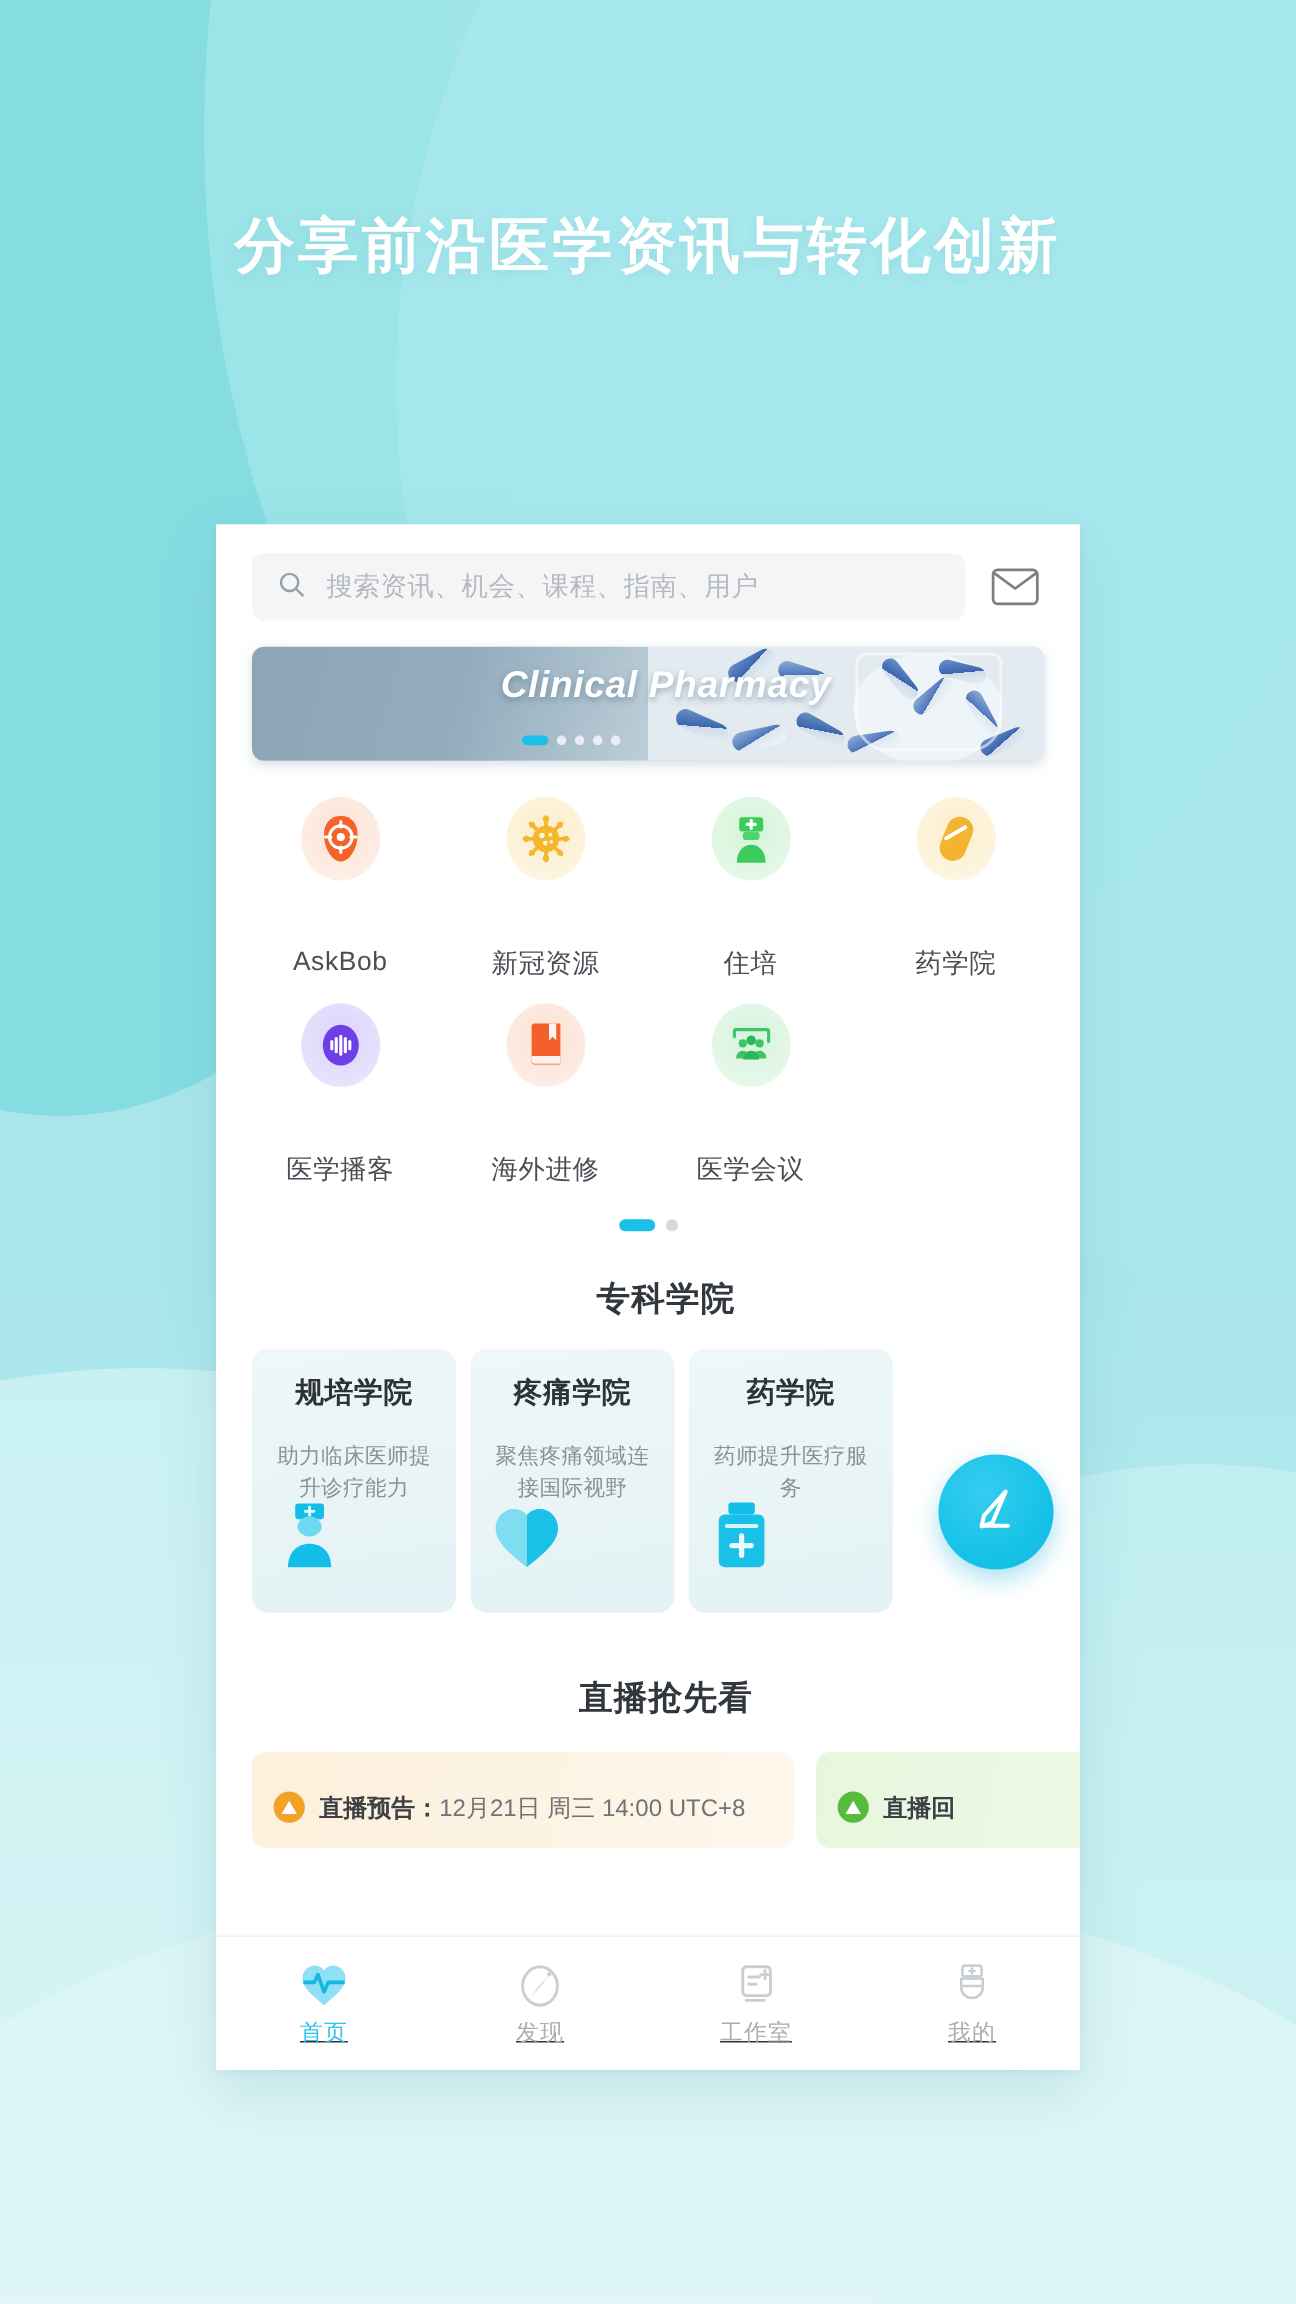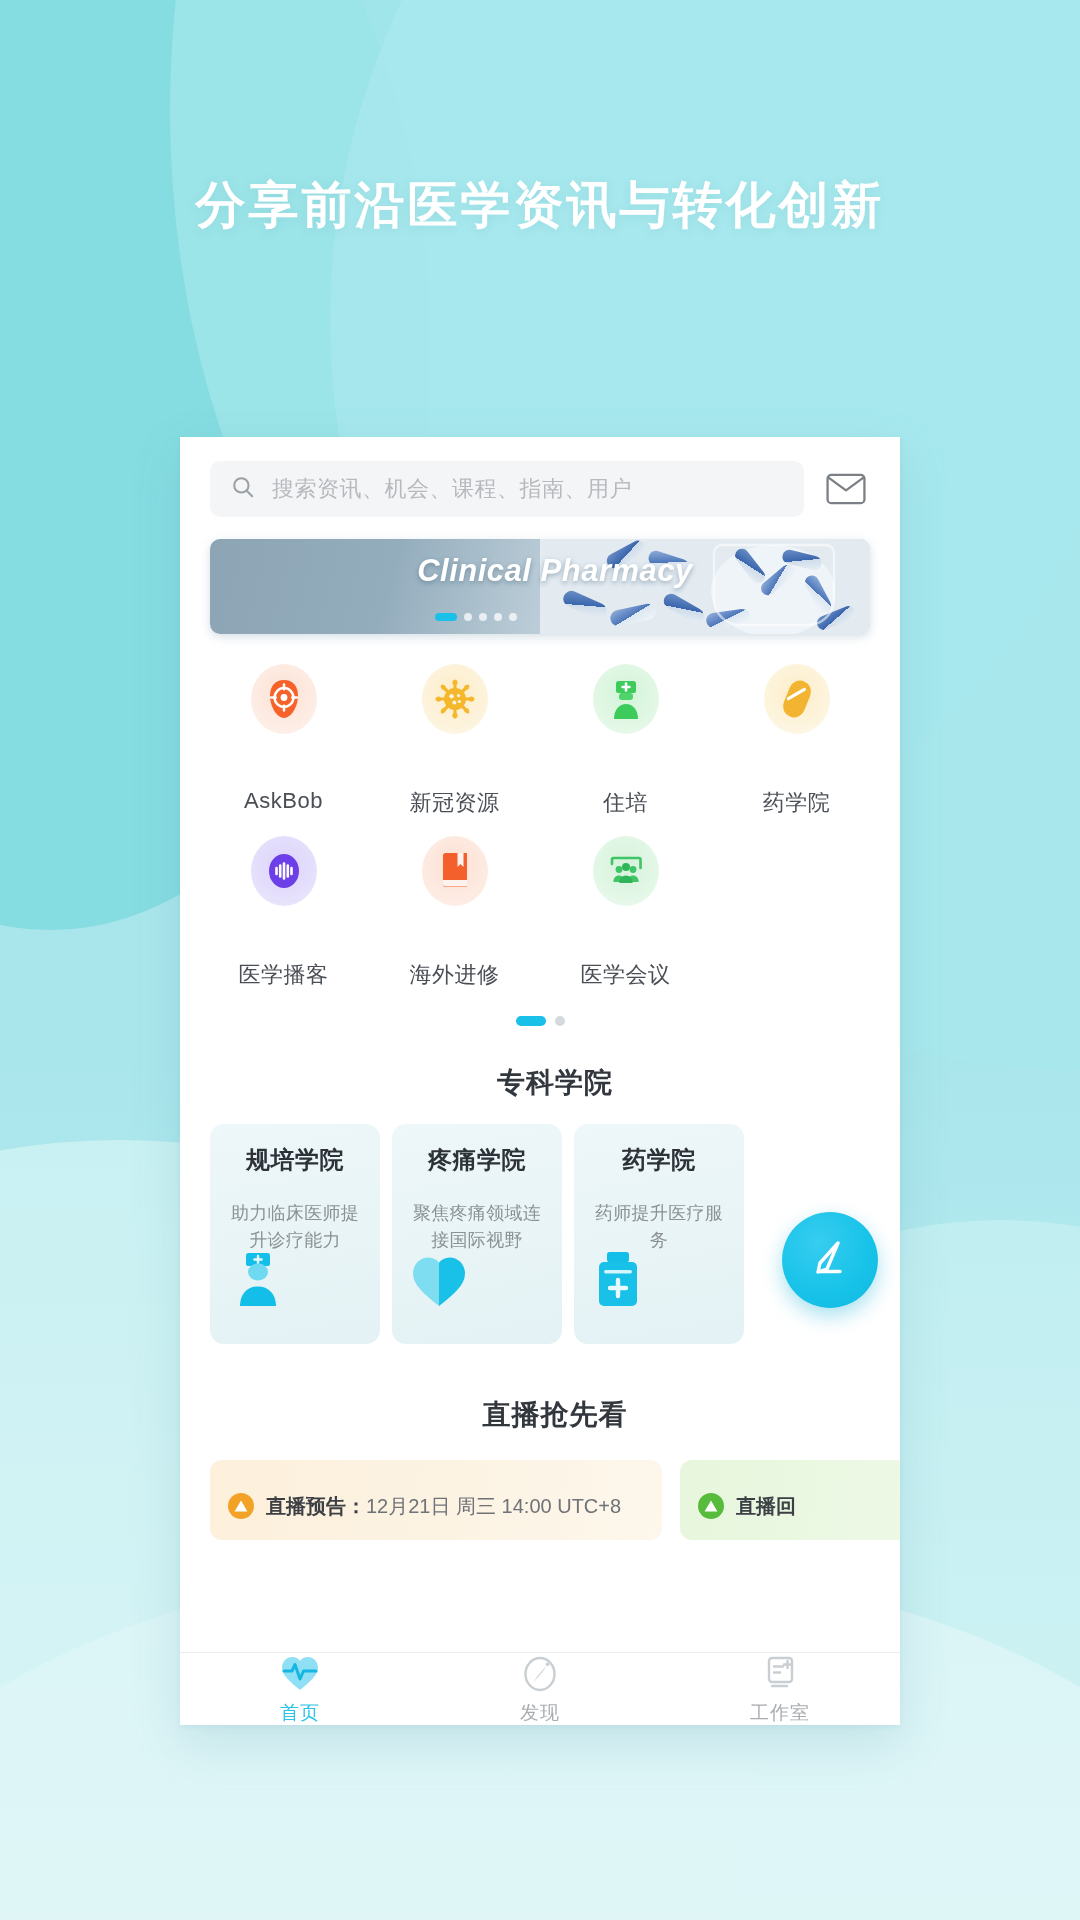--- a/index.html
+++ b/index.html
@@ -105,23 +105,23 @@
   #fab {
     position:absolute; z-index:7; right:22px; top:775px;
     width:96px; height:96px; border-radius:50%;
     background:radial-gradient(circle at 38% 32%,#36cdf0 0%,#17c2e8 60%,#10b7e0 100%);
     box-shadow:0 8px 20px rgba(25,175,215,.38);
     display:flex; align-items:center; justify-content:center;
   }
 
   
   #tabbar {
-    position:absolute; left:0; right:0; bottom:0; height:73px;
+    position:absolute; left:0; right:0; bottom:0; height:112px;
     background:#ffffff; border-top:1px solid #eceff0;
-    display:flex; align-items:center; z-index:8;
+    display:flex; align-items:center; z-index:8;text-decoration:underline;
   }
   .tab { flex:1; display:flex; flex-direction:column; align-items:center; gap:6px; }
   .tab-ico { height:42px; display:flex; align-items:center; justify-content:center; }
   .tab-lab { font-size:19px; color:#a9adb1; letter-spacing:1px; }
   .tab.active .tab-lab { color:#2ec3ea; }
 </style>
 </head>
 <body>
 
 <div id="bg">
@@ -448,14 +448,28 @@
             <line x1="13" y1="18.5" x2="19" y2="18.5"></line>
             <line x1="11" y1="32" x2="26" y2="32"></line>
             <line x1="26.5" y1="7" x2="26.5" y2="14"></line>
             <line x1="23" y1="10.5" x2="30" y2="10.5"></line>
           </g>
         </svg>
       </span>
       <span class="tab-lab">工作室</span>
     </div>
 
+    <div class="tab">
+      <span class="tab-ico">
+        <svg width="38" height="38" viewBox="0 0 38 38">
+          <rect x="11" y="3" width="16" height="9" rx="2" fill="none" stroke="#c9ced2" stroke-width="2.2"></rect>
+          <g stroke="#c9ced2" stroke-width="2" stroke-linecap="round">
+            <line x1="19" y1="5.4" x2="19" y2="9.6"></line>
+              <line x1="16.9" y1="7.5" x2="21.1" y2="7.5"></line>
+          </g>
+          <path d="M10 14 h18 v7 a9 9 0 0 1 -18 0 z" fill="none" stroke="#c9ced2" stroke-width="2.2" stroke-linejoin="round"></path>
+          <line x1="11.5" y1="20" x2="26.5" y2="20" stroke="#c9ced2" stroke-width="2.2" stroke-linecap="round"></line>
+        </svg>
+      </span>
+      <span class="tab-lab">我的</span>
+    </div>
   </div>
 </div>
 
 </body></html>

